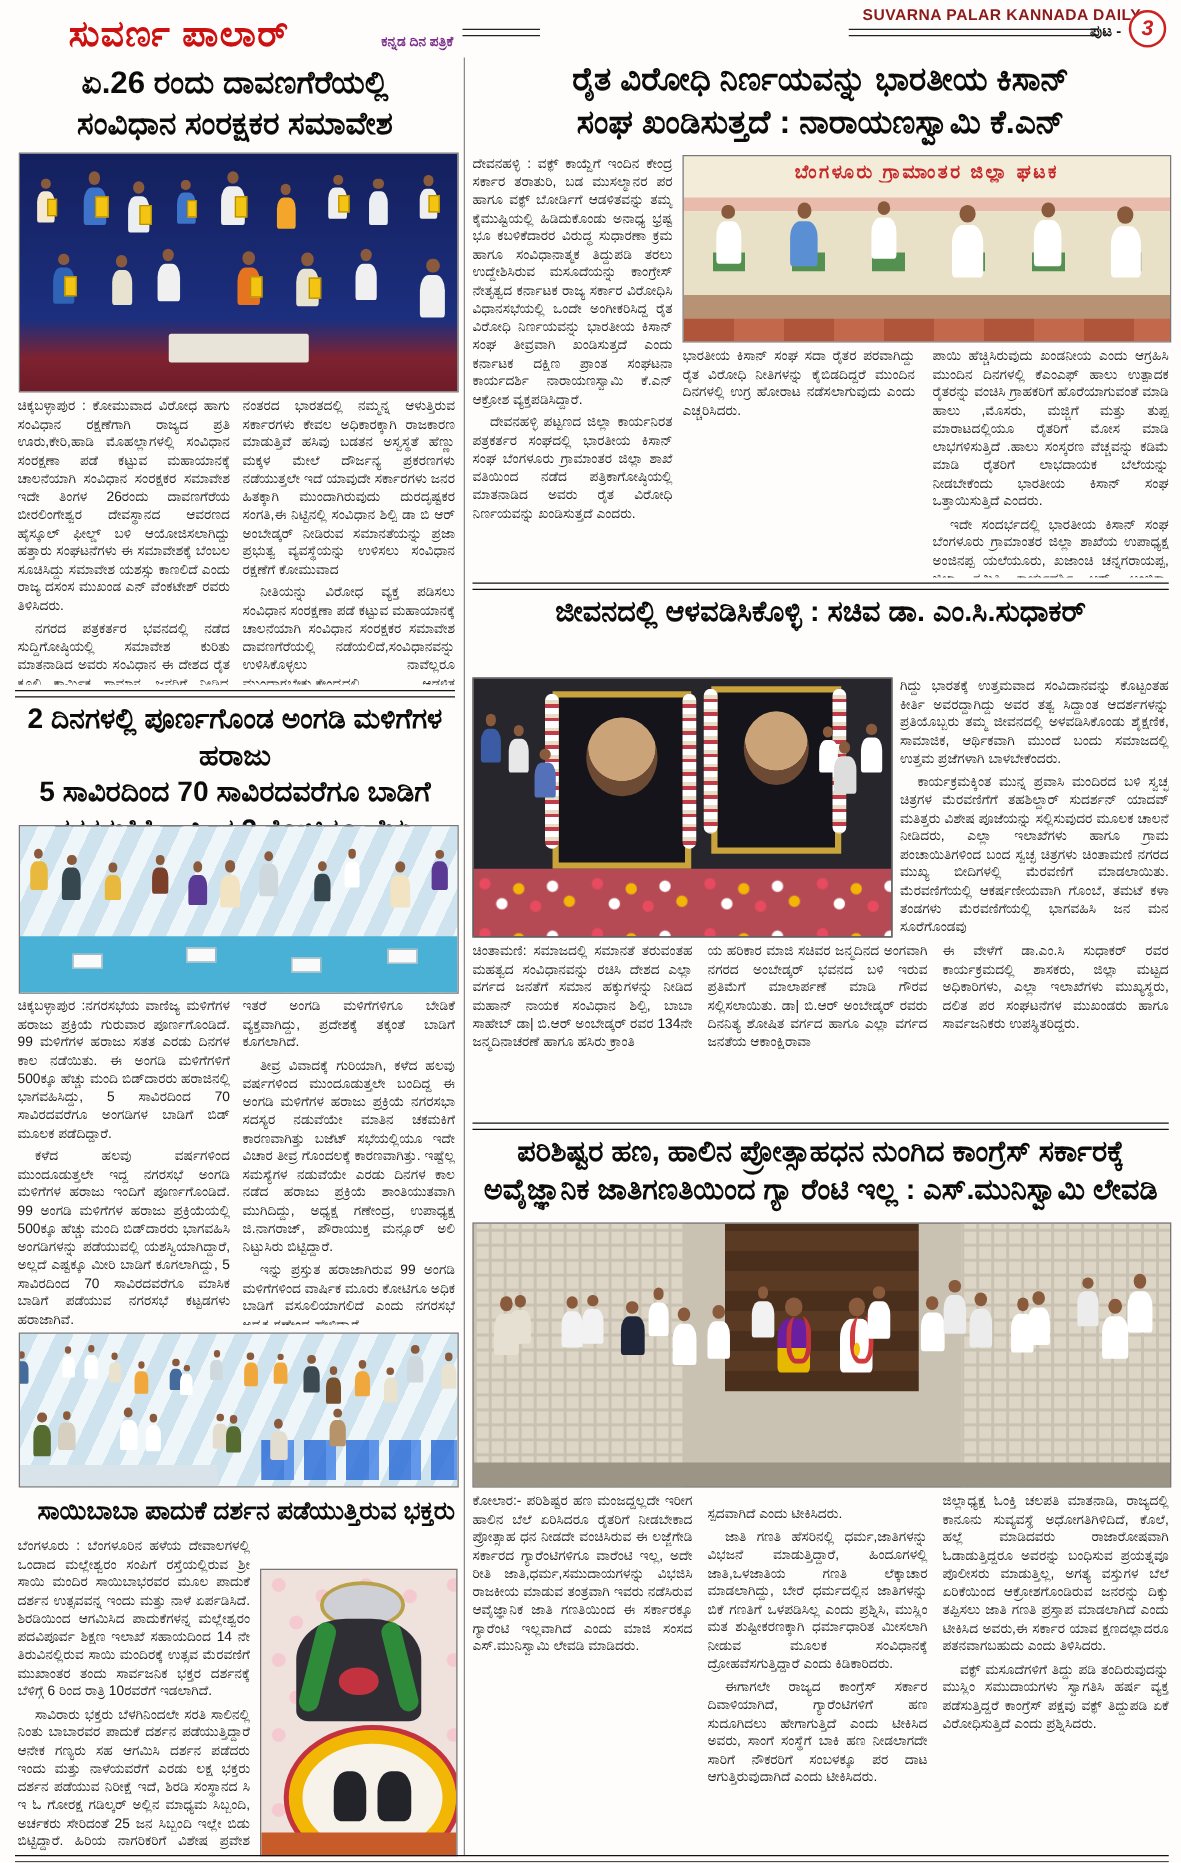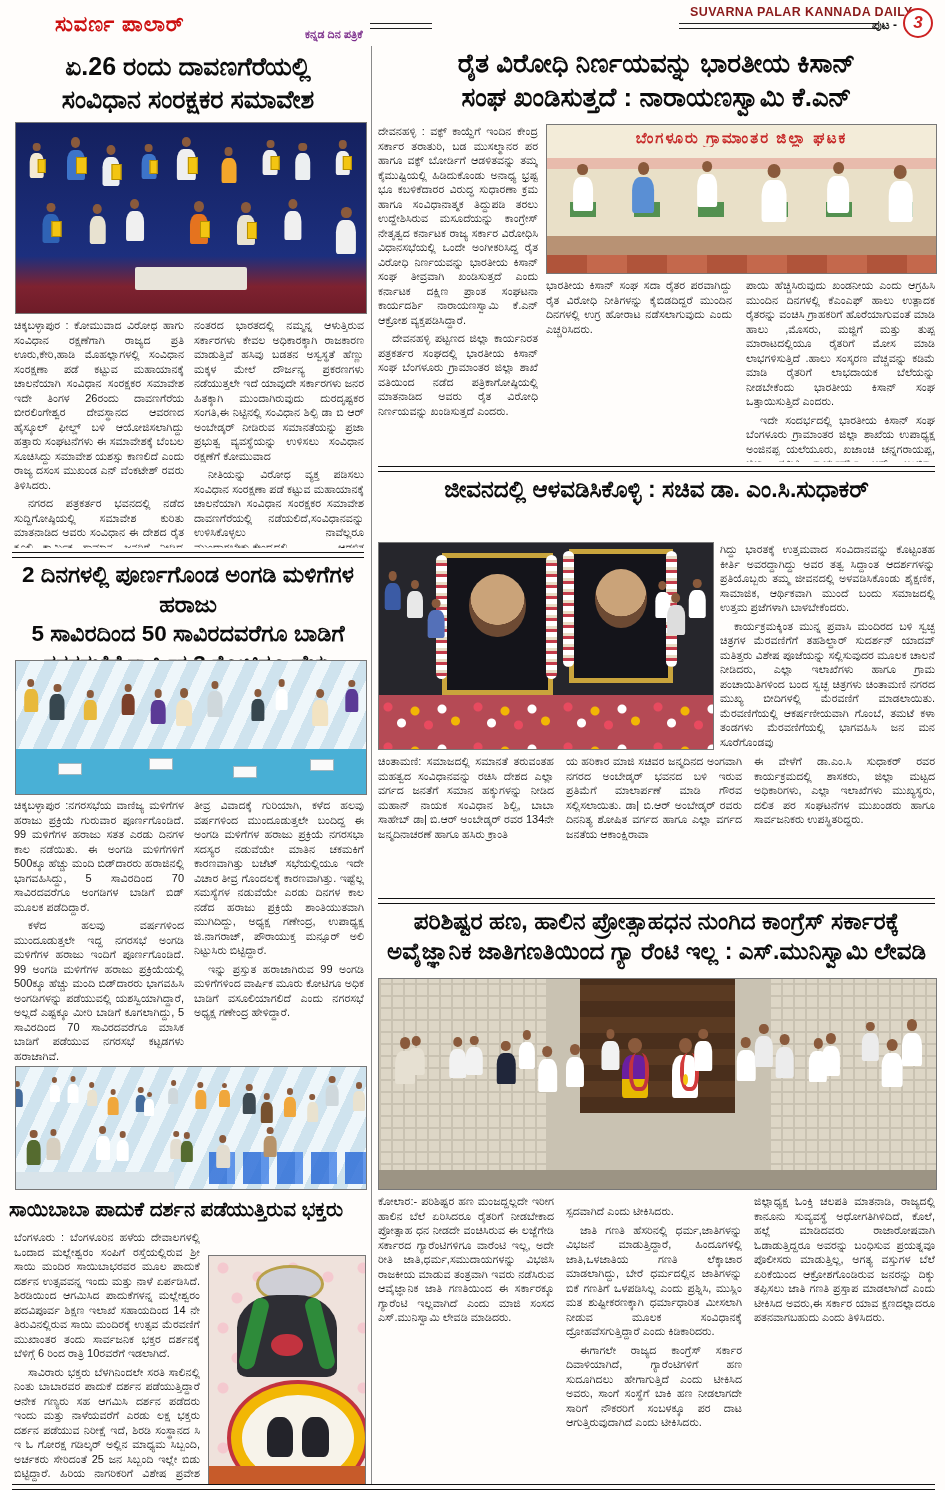--- a/index.html
+++ b/index.html
@@ -1,20 +1,20 @@
 <!DOCTYPE html>
 <html><head>
 <meta charset="utf-8">
 <style>
   html,body{margin:0;padding:0;background:#fff;}
   #page{position:relative;width:945px;height:1490px;background:#fffdfb;overflow:hidden;
         font-family:"Liberation Sans","DejaVu Sans",sans-serif;color:#151515;}
   .abs{position:absolute;}
   
-  .masthead{font-size:21px;font-weight:800;color:#cc1111;letter-spacing:1px;}
+  .masthead{font-size:29px;font-weight:800;color:#cc1111;letter-spacing:1px;}
   .masthead-sub{font-size:11px;font-weight:700;color:#7b2d8b;}
   .datebox{border:2.2px solid #1b1b1b;border-radius:15px;text-align:center;
            font-size:16.5px;font-weight:700;line-height:26px;background:#fff;}
   .dailyname{font-size:12.5px;font-weight:800;color:#8b1a1a;letter-spacing:.4px;}
   .pagelabel{font-size:12px;font-weight:700;}
   .pagecircle{width:26px;height:26px;border:2.5px solid #cc2222;border-radius:50%;
               color:#cc2222;font-size:17px;font-weight:800;font-style:italic;
               text-align:center;line-height:25px;background:#fff;}
   .dline{height:4px;border-top:1.6px solid #222;border-bottom:1.6px solid #222;}
   
@@ -174,21 +174,21 @@
   <div class="abs body-col" style="left:194px;top:318px;width:170px;height:230px;">
     <p>ನಂತರದ ಭಾರತದಲ್ಲಿ ನಮ್ಮನ್ನ ಆಳುತ್ತಿರುವ ಸರ್ಕಾರಗಳು ಕೇವಲ ಅಧಿಕಾರಕ್ಕಾಗಿ ರಾಜಕಾರಣ ಮಾಡುತ್ತಿವೆ ಹಸಿವು ಬಡತನ ಅಸ್ವಸ್ಥತೆ ಹೆಣ್ಣು ಮಕ್ಕಳ ಮೇಲೆ ದೌರ್ಜನ್ಯ ಪ್ರಕರಣಗಳು ನಡೆಯುತ್ತಲೇ ಇದೆ ಯಾವುದೇ ಸರ್ಕಾರಗಳು ಜನರ ಹಿತಕ್ಕಾಗಿ ಮುಂದಾಗಿರುವುದು ದುರದೃಷ್ಟಕರ ಸಂಗತಿ,ಈ ನಿಟ್ಟಿನಲ್ಲಿ ಸಂವಿಧಾನ ಶಿಲ್ಪಿ ಡಾ ಬಿ ಆರ್ ಅಂಬೇಡ್ಕರ್ ನೀಡಿರುವ ಸಮಾನತೆಯನ್ನು ಪ್ರಜಾ ಪ್ರಭುತ್ವ ವ್ಯವಸ್ಥೆಯನ್ನು ಉಳಿಸಲು ಸಂವಿಧಾನ ರಕ್ಷಣೆಗೆ ಕೋಮುವಾದ</p>
     <p>ನೀತಿಯನ್ನು ವಿರೋಧ ವ್ಯಕ್ತ ಪಡಿಸಲು ಸಂವಿಧಾನ ಸಂರಕ್ಷಣಾ ಪಡೆ ಕಟ್ಟುವ ಮಹಾಯಾನಕ್ಕೆ ಚಾಲನೆಯಾಗಿ ಸಂವಿಧಾನ ಸಂರಕ್ಷಕರ ಸಮಾವೇಶ ದಾವಣಗೆರೆಯಲ್ಲಿ ನಡೆಯಲಿದೆ,ಸಂವಿಧಾನವನ್ನು ಉಳಿಸಿಕೊಳ್ಳಲು ನಾವೆಲ್ಲರೂ ಮುಂದಾಗಬೇಕು,ಕೇಂದ್ರದಲ್ಲಿ ಆಡಳಿತ ನಡೆಸುತ್ತಿರುವ ಕೇಂದ್ರ ಸರ್ಕಾರ ಕೋಮುವಾದ ನೀತಿಯನ್ನು ಅನುಸರಿಸುತ್ತಿದ್ದು ಸಂವಿಧಾನ ವನ್ನು ಬದಿಗಿಟ್ಟು ಅವರದ್ದೇ ಆದ ನೀತಿಗಳನ್ನಯ ಆಡಳಿತ ನಡೆಸುತ್ತಿದೆ ಹಾಗಾಗಿ ಸಂವಿಧಾನ ರಕ್ಷಣೆ ದೇಶವನ್ನು ಉಳಿಸುವ ಜವಾಬ್ದಾರಿ ನಮ್ಮೆಲ್ಲರದ್ದು ಇನ್ನು ಯುವಕರು ಪ್ರಗತಿ ಪರ ಚಿಂತಕರು ಮಹಿಳೆಯರು ಎಲ್ಲ ಸಮುದಾಯದವರು ಬೆಂಬಲ ಸೂಚಿಸಿದ್ದು ಪ್ರತಿ ಜಿಲ್ಲೆಯಿಂದ 3 ಸಾವಿರ ಜನರು ಸೇರಳಲು ಸಿದ್ಧತೆ ನಡೆಸಲಾಗುತ್ತಿದೆ, ಸಮಾವೇಶ ಯಶಸ್ಸು ಕಾಣಲಿದೆ ಎಂದರು.</p>
 
   </div>
 
   <div class="abs rule" style="left:12px;top:552px;width:352px;"></div>
 
   <div class="abs hl hl-2" style="left:12px;top:560px;width:352px;">
     <div>2 ದಿನಗಳಲ್ಲಿ ಪೂರ್ಣಗೊಂಡ ಅಂಗಡಿ ಮಳಿಗೆಗಳ ಹರಾಜು</div>
-    <div>5 ಸಾವಿರದಿಂದ 50 ಸಾವಿರದವರೆಗೂ ಬಾಡಿಗೆ</div>
+    <div>5 ಸಾವಿರದಿಂದ 70 ಸಾವಿರದವರೆಗೂ ಬಾಡಿಗೆ</div>
     <div>ನಗರಸಭೆಗೆ ವಾರ್ಷಿಕ 3 ಕೋಟಿಗೂ ಹೆಚ್ಚು ಆದಾಯ</div>
   </div>
   <div class="photo tent" style="left:15px;top:660px;width:350px;height:133px;">
     <div class="bluecloth" style="bottom:0;height:34%;"></div>
     <div class="paper" style="left:12%;bottom:14%;"></div>
     <div class="paper" style="left:38%;bottom:18%;"></div>
     <div class="paper" style="left:62%;bottom:12%;"></div>
     <div class="paper" style="left:84%;bottom:17%;"></div>
   <div class="fig" style="left: 4.27272%; top: 13.7169%; width: 13.5887px; height: 32.6128px;">
         <i style="background:#8a5a3c"></i>
@@ -234,20 +234,21 @@
         <i style="background:#8a5a3c"></i>
         <b style="background:#5b3a96"></b>
       </div>
     </div>
   <div class="abs body-col" style="left:14px;top:798px;width:170px;height:262px;">
     <p>ಚಿಕ್ಕಬಳ್ಳಾಪುರ :ನಗರಸಭೆಯ ವಾಣಿಜ್ಯ ಮಳಿಗೆಗಳ ಹರಾಜು ಪ್ರಕ್ರಿಯೆ ಗುರುವಾರ ಪೂರ್ಣಗೊಂಡಿದೆ. 99 ಮಳಿಗೆಗಳ ಹರಾಜು ಸತತ ಎರಡು ದಿನಗಳ ಕಾಲ ನಡೆಯಿತು. ಈ ಅಂಗಡಿ ಮಳಿಗೆಗಳಿಗೆ 500ಕ್ಕೂ ಹೆಚ್ಚು ಮಂದಿ ಬಿಡ್‌ದಾರರು ಹರಾಜಿನಲ್ಲಿ ಭಾಗವಹಿಸಿದ್ದು, 5 ಸಾವಿರದಿಂದ 70 ಸಾವಿರದವರೆಗೂ ಅಂಗಡಿಗಳ ಬಾಡಿಗೆ ಬಿಡ್ ಮೂಲಕ ಪಡೆದಿದ್ದಾರೆ.</p>
     <p>ಕಳೆದ ಹಲವು ವರ್ಷಗಳಿಂದ ಮುಂದೂಡುತ್ತಲೇ ಇದ್ದ ನಗರಸಭೆ ಅಂಗಡಿ ಮಳಿಗೆಗಳ ಹರಾಜು ಇಂದಿಗೆ ಪೂರ್ಣಗೊಂಡಿದೆ. 99 ಅಂಗಡಿ ಮಳಿಗೆಗಳ ಹರಾಜು ಪ್ರಕ್ರಿಯೆಯಲ್ಲಿ 500ಕ್ಕೂ ಹೆಚ್ಚು ಮಂದಿ ಬಿಡ್‌ದಾರರು ಭಾಗವಹಿಸಿ ಅಂಗಡಿಗಳನ್ನು ಪಡೆಯುವಲ್ಲಿ ಯಶಸ್ವಿಯಾಗಿದ್ದಾರೆ, ಅಲ್ಲದೆ ಎಷ್ಟಕ್ಕೂ ಮೀರಿ ಬಾಡಿಗೆ ಕೂಗಲಾಗಿದ್ದು, 5 ಸಾವಿರದಿಂದ 70 ಸಾವಿರದವರೆಗೂ ಮಾಸಿಕ ಬಾಡಿಗೆ ಪಡೆಯುವ ನಗರಸಭೆ ಕಟ್ಟಡಗಳು ಹರಾಜಾಗಿವೆ.</p>
 
   </div>
   <div class="abs body-col" style="left:194px;top:798px;width:170px;height:262px;">
+    <p>ಇತರೆ ಅಂಗಡಿ ಮಳಿಗೆಗಳಿಗೂ ಬೇಡಿಕೆ ವ್ಯಕ್ತವಾಗಿದ್ದು, ಪ್ರದೇಶಕ್ಕೆ ತಕ್ಕಂತೆ ಬಾಡಿಗೆ ಕೂಗಲಾಗಿದೆ.</p>
     <p>ತೀವ್ರ ವಿವಾದಕ್ಕೆ ಗುರಿಯಾಗಿ, ಕಳೆದ ಹಲವು ವರ್ಷಗಳಿಂದ ಮುಂದೂಡುತ್ತಲೇ ಬಂದಿದ್ದ ಈ ಅಂಗಡಿ ಮಳಿಗೆಗಳ ಹರಾಜು ಪ್ರಕ್ರಿಯೆ ನಗರಸಭಾ ಸದಸ್ಯರ ನಡುವೆಯೇ ಮಾತಿನ ಚಕಮಕಿಗೆ ಕಾರಣವಾಗಿತ್ತು ಬಜೆಟ್ ಸಭೆಯಲ್ಲಿಯೂ ಇದೇ ವಿಚಾರ ತೀವ್ರ ಗೊಂದಲಕ್ಕೆ ಕಾರಣವಾಗಿತ್ತು. ಇಷ್ಟೆಲ್ಲ ಸಮಸ್ಯೆಗಳ ನಡುವೆಯೇ ಎರಡು ದಿನಗಳ ಕಾಲ ನಡೆದ ಹರಾಜು ಪ್ರಕ್ರಿಯೆ ಶಾಂತಿಯುತವಾಗಿ ಮುಗಿದಿದ್ದು, ಅಧ್ಯಕ್ಷ ಗಣೇಂದ್ರ, ಉಪಾಧ್ಯಕ್ಷ ಜಿ.ನಾಗರಾಜ್, ಪೌರಾಯುಕ್ತ ಮನ್ಸೂರ್ ಅಲಿ ನಿಟ್ಟುಸಿರು ಬಿಟ್ಟಿದ್ದಾರೆ.</p>
     <p>ಇನ್ನು ಪ್ರಸ್ತುತ ಹರಾಜಾಗಿರುವ 99 ಅಂಗಡಿ ಮಳಿಗೆಗಳಿಂದ ವಾರ್ಷಿಕ ಮೂರು ಕೋಟಿಗೂ ಅಧಿಕ ಬಾಡಿಗೆ ವಸೂಲಿಯಾಗಲಿದೆ ಎಂದು ನಗರಸಭೆ ಅಧ್ಯಕ್ಷ ಗಣೇಂದ್ರ ಹೇಳಿದ್ದಾರೆ.</p>
 
   </div>
   <div class="photo tent" style="left:15px;top:1066px;width:350px;height:122px;">
     <div class="chairband" style="left:55%;right:0;bottom:4%;height:26%;opacity:.85;"></div>
     <div class="bluecloth" style="left:0;width:45%;bottom:0;height:14%;background:#d9e4ea;"></div>
   <div class="fig" style="left: 0.384568%; top: 11.6906%; width: 10.3893px; height: 24.9344px;">
         <i style="background:#8a5a3c"></i>
         <b style="background:#446b9b"></b>
@@ -339,21 +340,21 @@
       <div class="fig" style="left: 59.1576%; top: 56.0769%; width: 13.6211px; height: 32.6906px;">
         <i style="background:#8a5a3c"></i>
         <b style="background:#e3ddd0"></b>
       </div>
       <div class="fig" style="left: 72.6418%; top: 48.7838%; width: 12.6928px; height: 30.4627px;">
         <i style="background:#8a5a3c"></i>
         <b style="background:#b7936a"></b>
       </div>
     </div>
 
-  <div class="abs hl hl-3" style="left:0;top:1196px;width:352px;text-align:center;">ಸಾಯಿಬಾಬಾ ಪಾದುಕೆ ದರ್ಶನ ಪಡೆಯುತ್ತಿರುವ ಭಕ್ತರು</div>
+  <div class="abs hl hl-3" style="left:21px;top:1196px;width:352px;text-align:center;">ಸಾಯಿಬಾಬಾ ಪಾದುಕೆ ದರ್ಶನ ಪಡೆಯುತ್ತಿರುವ ಭಕ್ತರು</div>
   <div class="abs body-col" style="left:14px;top:1230px;width:186px;height:252px;">
     <p>ಬೆಂಗಳೂರು : ಬೆಂಗಳೂರಿನ ಹಳೆಯ ದೇವಾಲಗಳಲ್ಲಿ ಒಂದಾದ ಮಲ್ಲೇಶ್ವರಂ ಸಂಪಿಗೆ ರಸ್ತೆಯಲ್ಲಿರುವ ಶ್ರೀ ಸಾಯಿ ಮಂದಿರ ಸಾಯಿಬಾಭರವರ ಮೂಲ ಪಾದುಕೆ ದರ್ಶನ ಉತ್ಸವವನ್ನ ಇಂದು ಮತ್ತು ನಾಳೆ ಏರ್ಪಡಿಸಿದೆ.  ಶಿರಡಿಯಿಂದ ಆಗಮಿಸಿದ ಪಾದುಕೆಗಳನ್ನ ಮಲ್ಲೇಶ್ವರಂ ಪದವಿಪೂರ್ವ ಶಿಕ್ಷಣ ಇಲಾಖೆ ಸಹಾಯದಿಂದ 14 ನೇ ತಿರುವಿನಲ್ಲಿರುವ ಸಾಯಿ ಮಂದಿರಕ್ಕೆ ಉತ್ಸವ ಮೆರವಣಿಗೆ ಮುಖಾಂತರ ತಂದು ಸಾರ್ವಜನಿಕ ಭಕ್ತರ ದರ್ಶನಕ್ಕೆ ಬೆಳಿಗ್ಗೆ 6 ರಿಂದ ರಾತ್ರಿ 10ರವರೆಗೆ ಇಡಲಾಗಿದೆ.</p>
     <p>ಸಾವಿರಾರು ಭಕ್ತರು ಬೆಳಗಿನಿಂದಲೇ ಸರತಿ ಸಾಲಿನಲ್ಲಿ ನಿಂತು ಬಾಬಾರವರ ಪಾದುಕೆ ದರ್ಶನ ಪಡೆಯುತ್ತಿದ್ದಾರೆ ಆನೇಕ ಗಣ್ಯರು ಸಹ ಆಗಮಿಸಿ ದರ್ಶನ ಪಡೆದರು ಇಂದು ಮತ್ತು ನಾಳೆಯವರೆಗೆ ಎರಡು ಲಕ್ಷ ಭಕ್ತರು ದರ್ಶನ ಪಡೆಯುವ ನಿರೀಕ್ಷೆ ಇದೆ, ಶಿರಡಿ ಸಂಸ್ಥಾನದ ಸಿ ಇ ಓ ಗೋರಕ್ಷ ಗಡಿಲ್ಕರ್ ಅಲ್ಲಿನ ಮಾಧ್ಯಮ ಸಿಬ್ಬಂದಿ, ಅರ್ಚಕರು ಸೇರಿದಂತೆ 25 ಜನ ಸಿಬ್ಬಂದಿ ಇಲ್ಲೇ ಬಿಡು ಬಿಟ್ಟಿದ್ದಾರೆ. ಹಿರಿಯ ನಾಗರಿಕರಿಗೆ ವಿಶೇಷ ಪ್ರವೇಶ ಕಲ್ಪಿಸಲಾಗಿದೆ. ಎಂದು ಸಾಯಿ ಮಂಡಳಿ ಅಧ್ಯಕ್ಷ ಡಾ. ಕೆ ನಾಗೇಶ್ ಮತ್ತು ಗೌ. ಕಾರ್ಯದರ್ಶಿ ಪ್ರಕಾಶ್ ರಾವ್ ತಿಳಿಸಿದರು.</p>
 
   </div>
   <div class="photo idolwrap" style="left:208px;top:1255px;width:156px;height:228px;">
     <div class="abs" style="left:30%;top:4%;width:40%;height:14%;border-radius:50%;background:#cfcfd6;border:3px solid #b9a14a;"></div>
     <div class="abs" style="left:18%;top:17%;width:64%;height:36%;border-radius:40% 40% 10% 10%;background:#2e2e34;"></div>
     <div class="abs" style="left:24%;top:18%;width:10%;height:32%;background:#2e8b3a;border-radius:8px;transform:rotate(14deg);"></div>
     <div class="abs" style="left:66%;top:18%;width:10%;height:32%;background:#2e8b3a;border-radius:8px;transform:rotate(-14deg);"></div>
@@ -568,16 +569,17 @@
   <div class="abs body-col" style="left:378px;top:1194px;width:176px;height:290px;">
     <p>ಕೋಲಾರ:- ಪರಿಶಿಷ್ಟರ ಹಣ ಮಂಜದ್ದಲ್ಲದೇ ಇರೀಗ ಹಾಲಿನ ಬೆಲೆ ಏರಿಸಿದರೂ ರೈತರಿಗೆ ನೀಡಬೇಕಾದ ಪ್ರೋತ್ಸಾಹ ಧನ ನೀಡದೇ ವಂಚಿಸಿರುವ ಈ ಲಜ್ಜೆಗೇಡಿ ಸರ್ಕಾರದ ಗ್ಯಾರೆಂಟಿಗಳಿಗೂ ವಾರೆಂಟಿ ಇಲ್ಲ, ಅದೇ ರೀತಿ ಜಾತಿ,ಧರ್ಮ,ಸಮುದಾಯಗಳನ್ನು ವಿಭಜಿಸಿ ರಾಜಕೀಯ ಮಾಡುವ ತಂತ್ರವಾಗಿ ಇವರು ನಡೆಸಿರುವ ಆವೈಜ್ಞಾನಿಕ ಜಾತಿ ಗಣತಿಯಿಂದ ಈ ಸರ್ಕಾರಕ್ಕೂ ಗ್ಯಾರೆಂಟಿ ಇಲ್ಲವಾಗಿದೆ ಎಂದು ಮಾಜಿ ಸಂಸದ ಎಸ್.ಮುನಿಸ್ವಾಮಿ ಲೇವಡಿ ಮಾಡಿದರು.</p>
   </div>
   <div class="abs body-col" style="left:566px;top:1204px;width:176px;height:290px;">
     <p>ಸ್ಪದವಾಗಿದೆ ಎಂದು ಟೀಕಿಸಿದರು.</p>
     <p>ಜಾತಿ ಗಣತಿ ಹೆಸರಿನಲ್ಲಿ ಧರ್ಮ,ಜಾತಿಗಳನ್ನು ವಿಭಜನೆ ಮಾಡುತ್ತಿದ್ದಾರೆ, ಹಿಂದೂಗಳಲ್ಲಿ ಜಾತಿ,ಒಳಜಾತಿಯ ಗಣತಿ ಲೆಕ್ಕಾಚಾರ ಮಾಡಲಾಗಿದ್ದು, ಬೇರೆ ಧರ್ಮದಲ್ಲಿನ ಜಾತಿಗಳನ್ನು ಬಿಕೆ ಗಣತಿಗೆ ಒಳಪಡಿಸಿಲ್ಲ ಎಂದು ಪ್ರಶ್ನಿಸಿ, ಮುಸ್ಲಿಂ ಮತ ಶುಷ್ಟೀಕರಣಕ್ಕಾಗಿ ಧರ್ಮಾಧಾರಿತ ಮೀಸಲಾಗಿ ನೀಡುವ ಮೂಲಕ ಸಂವಿಧಾನಕ್ಕೆ ದ್ರೋಹವೆಸಗುತ್ತಿದ್ದಾರೆ ಎಂದು ಕಿಡಿಕಾರಿದರು.</p>
     <p>ಈಗಾಗಲೇ ರಾಜ್ಯದ ಕಾಂಗ್ರೆಸ್ ಸರ್ಕಾರ ದಿವಾಳಿಯಾಗಿದೆ, ಗ್ಯಾರೆಂಟಿಗಳಿಗೆ ಹಣ ಸುದೂಗಿದಲು ಹೇಗಾಗುತ್ತಿದೆ ಎಂದು ಟೀಕಿಸಿದ ಅವರು, ಸಾಂಗೆ ಸಂಸ್ಥೆಗೆ ಬಾಕಿ ಹಣ ನೀಡಲಾಗದೇ ಸಾರಿಗೆ ನೌಕರರಿಗೆ ಸಂಬಳಕ್ಕೂ ಪರ ದಾಟ ಆಗುತ್ತಿರುವುದಾಗಿದೆ ಎಂದು ಟೀಕಿಸಿದರು.</p>
   </div>
   <div class="abs body-col" style="left:754px;top:1194px;width:181px;height:290px;">
     <p>ಜಿಲ್ಲಾಧ್ಯಕ್ಷ ಓಂಕ್ತಿ ಚಲಪತಿ ಮಾತನಾಡಿ, ರಾಜ್ಯದಲ್ಲಿ ಕಾನೂನು ಸುವ್ಯವಸ್ಥೆ ಅಧೋಗತಿಗಿಳಿದಿದೆ, ಕೊಲೆ, ಹಲ್ಲೆ ಮಾಡಿದವರು ರಾಜಾರೋಷವಾಗಿ ಓಡಾಡುತ್ತಿದ್ದರೂ ಅವರನ್ನು ಬಂಧಿಸುವ ಪ್ರಯತ್ನವೂ ಪೊಲೀಸರು ಮಾಡುತ್ತಿಲ್ಲ, ಅಗತ್ಯ ವಸ್ತುಗಳ ಬೆಲೆ ಏರಿಕೆಯಿಂದ ಆಕ್ರೋಶಗೊಂಡಿರುವ ಜನರನ್ನು ದಿಕ್ಕು ತಪ್ಪಿಸಲು ಜಾತಿ ಗಣತಿ ಪ್ರಸ್ತಾಪ ಮಾಡಲಾಗಿದೆ ಎಂದು ಟೀಕಿಸಿದ ಅವರು,ಈ ಸರ್ಕಾರ ಯಾವ ಕ್ಷಣದಲ್ಲಾದರೂ ಪತನವಾಗಬಹುದು ಎಂದು ತಿಳಿಸಿದರು.</p>
+    <p>ವಕ್ಫ್ ಮಸೂದೆಗಳಿಗೆ ತಿದ್ದು ಪಡಿ ತಂದಿರುವುದನ್ನು ಮುಸ್ಲಿಂ ಸಮುದಾಯಗಳು ಸ್ವಾಗತಿಸಿ ಹರ್ಷ ವ್ಯಕ್ತ ಪಡೆಸುತ್ತಿದ್ದರೆ ಕಾಂಗ್ರೆಸ್ ಪಕ್ಷವು ವಕ್ಫ್ ತಿದ್ದುಪಡಿ ಏಕೆ ವಿರೋಧಿಸುತ್ತಿದೆ ಎಂದು ಪ್ರಶ್ನಿಸಿದರು.</p>
   </div>
 
   <div class="abs rule" style="left:12px;top:1484px;width:923px;"></div>
 </div>
 
 </body></html>

